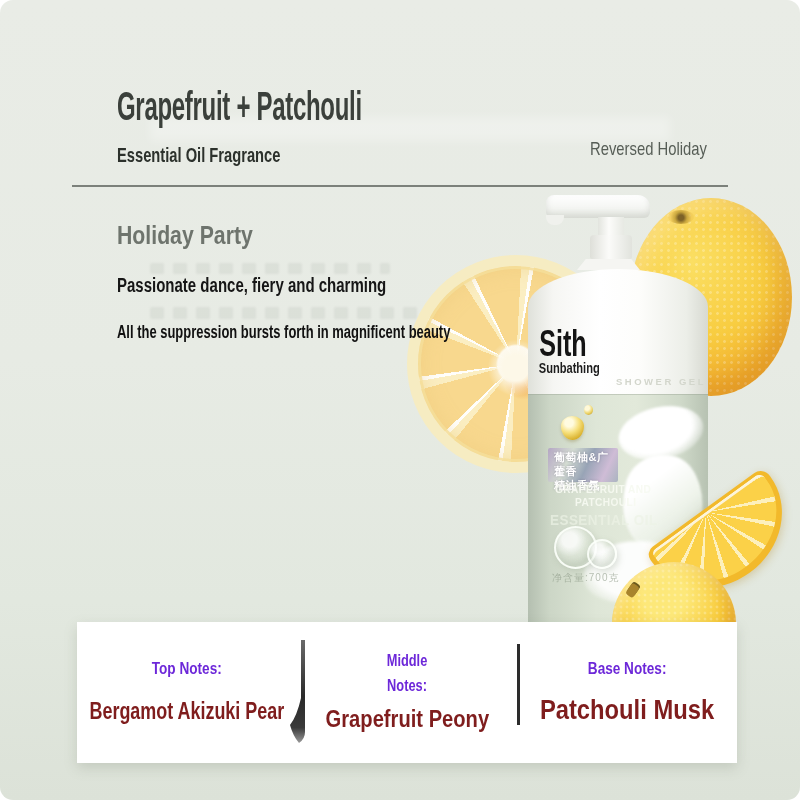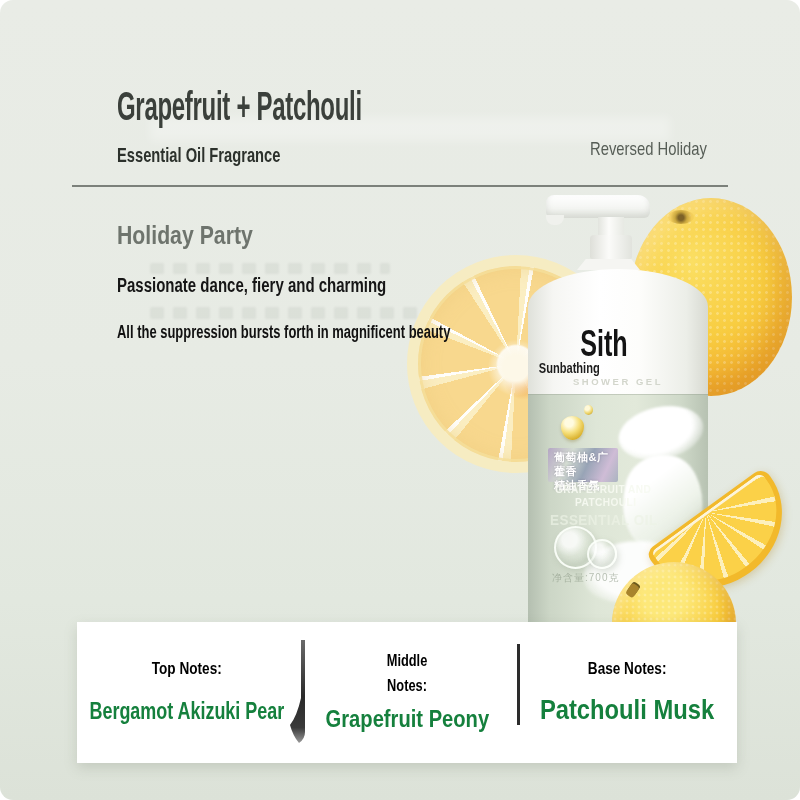--- a/index.html
+++ b/index.html
@@ -69,25 +69,25 @@
   .shaft { left:70px; top:24px; width:26px; height:18px; background:linear-gradient(90deg,#e2e4de,#fcfcfa 42%,#e7e9e3); }
   .collar { left:62px; top:42px; width:42px; height:24px; border-radius:4px 4px 2px 2px;
     background:linear-gradient(90deg,#dedfd9,#fbfbf9 45%,#e1e3dd); }
   .flange { left:49px; top:66px; width:63px; height:11px; background:#f5f5f2;
     clip-path:polygon(14% 0,86% 0,100% 100%,0 100%); }
   .body {
     left:0; top:76px; width:180px; height:353px; overflow:hidden;
     border-radius:90px 90px 0 0 / 38px 38px 0 0;
     background:linear-gradient(90deg,#dfe1da 0%,#f6f6f3 14%,#ffffff 40%,#fdfdfb 62%,#eceee8 88%,#d7d9d1 100%);
   }
-  .brand { left:0; top:130px; width:152px; text-align:center; font-size:37px; font-weight:bold; color:#141414; }
+  .brand { left:0; top:130px; width:152px; text-align:left; font-size:37px; font-weight:bold; color:#141414; }
   .brand .cond { transform-origin:center; transform:scaleX(0.68); }
   .series { left:0; top:166px; width:180px; text-align:left; font-size:15px; font-weight:bold; color:#1d1d1d; }
   .series .cond { transform-origin:center; transform:scaleX(0.74); }
-  .ptype { left:0; top:183px; width:180px; text-align:center; font-size:9.5px; font-weight:bold; letter-spacing:2.5px; color:#d3d6cc; }
+  .ptype { left:0; top:183px; width:180px; text-align:center; font-size:9.5px; font-weight:bold; letter-spacing:2.5px; color:#d3d6cc;padding-left:43px; }
 
   
   .glabel { position:absolute; left:0; right:0; top:125px; bottom:0;
     background:linear-gradient(90deg,#b4bfb0 0%,#ccd6c6 12%,#dee6d7 38%,#e2e9da 60%,#cfd9c9 85%,#b7c2b2 100%);
     border-top:1px solid rgba(150,160,145,0.4); }
   .glabel > div { position:absolute; }
   .swirl1 { left:90px; top:12px; width:86px; height:52px; border-radius:50%; transform:rotate(-12deg); filter:blur(1px);
     background:radial-gradient(ellipse at 45% 40%, #ffffff 0 55%, rgba(255,255,255,0.25) 75%, rgba(255,255,255,0) 82%); }
   .swirl2 { left:95px; top:60px; width:80px; height:98px; border-radius:50% 50% 46% 54%/40% 60% 45% 55%; transform:rotate(8deg); filter:blur(1px);
     background:linear-gradient(135deg,#ffffff 30%,#eef3ea 60%,rgba(238,243,234,0.12) 95%); }
@@ -130,25 +130,25 @@
     background-size:6px 6px,100% 100%;
     box-shadow: inset -8px -6px 14px rgba(198,128,28,0.35), inset 5px 6px 12px rgba(255,244,190,0.5);
   }
   .lemon-stem { position:absolute; left:16px; top:22px; width:9px; height:13px; background:#a8842c; border-radius:3px; transform:rotate(35deg);
     box-shadow:0 -2px 0 #6b5a1d; }
 
   
   .card { left:77px; top:622px; width:660px; height:141px; background:#ffffff; z-index:5;
     box-shadow:0 5px 12px rgba(108,118,102,0.22); display:flex; }
   .note-col { width:220px; display:flex; flex-direction:column; align-items:center; }
-  .note-label { font-size:17px; font-weight:bold; color:#000000; margin-top:38px; line-height:1; text-align:center; }
+  .note-label { font-size:17px; font-weight:bold; color:#6d28d9; margin-top:38px; line-height:1; text-align:center; }
   .note-label .cond { transform-origin:center; transform:scaleX(0.8); }
   .col-mid .note-label { margin-top:27px; font-size:16px; line-height:1.55; width:70px; white-space:normal; }
   .col-mid .note-label .cond { white-space:normal; }
-  .note-value { font-size:23px; font-weight:bold; color:#15803d; margin-top:23px; line-height:1; }
+  .note-value { font-size:23px; font-weight:bold; color:#7f1d1d; margin-top:23px; line-height:1; }
   .note-value .cond { transform-origin:center; transform:scaleX(0.78); }
   .col-mid .note-value { font-size:24px; margin-top:8px; }
   .col-mid .note-value .cond { transform:scaleX(0.84); }
   .col-base .note-value { font-size:27px; margin-top:20px; }
   .col-base .note-value .cond { transform:scaleX(0.88); }
   .divider-brush { position:absolute; left:212px; top:18px; width:22px; height:106px; }
   .divider-thin { position:absolute; left:440px; top:22px; width:3px; height:81px; background:#2c2c2c; }
 </style>
 </head>
 <body>

